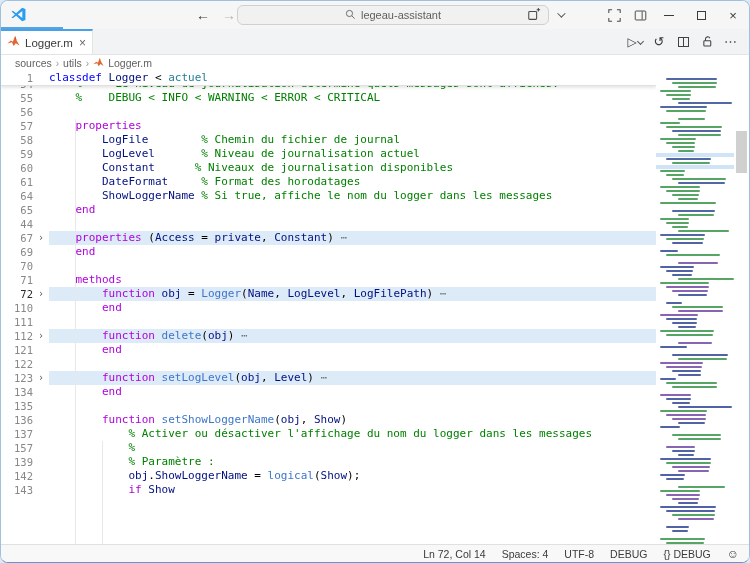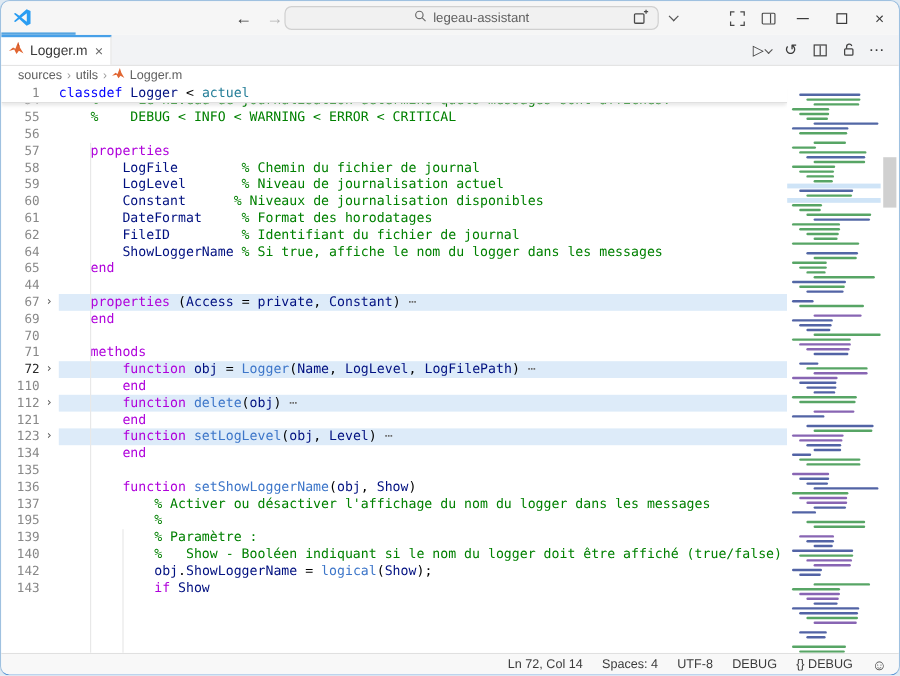--- a/index.html
+++ b/index.html
@@ -188,40 +188,40 @@
     <div class="code-area">
       <div class="lines" id="code-lines">
           <div class="line"><span class="gutter"><span class="num">54</span><span class="fold"></span></span><span class="code"><span class="tk-c">    %   - Le niveau de journalisation détermine quels messages sont affichés:</span></span></div>
           <div class="line"><span class="gutter"><span class="num">55</span><span class="fold"></span></span><span class="code"><span class="tk-c">    %    DEBUG &lt; INFO &lt; WARNING &lt; ERROR &lt; CRITICAL</span></span></div>
           <div class="line"><span class="gutter"><span class="num">56</span><span class="fold"></span></span><span class="code"></span></div>
           <div class="line"><span class="gutter"><span class="num">57</span><span class="fold"></span></span><span class="code"><span class="tk-o">    </span><span class="tk-k">properties</span></span></div>
           <div class="line"><span class="gutter"><span class="num">58</span><span class="fold"></span></span><span class="code"><span class="tk-i">        LogFile</span><span class="tk-o">        </span><span class="tk-c">% Chemin du fichier de journal</span></span></div>
           <div class="line"><span class="gutter"><span class="num">59</span><span class="fold"></span></span><span class="code"><span class="tk-i">        LogLevel</span><span class="tk-o">       </span><span class="tk-c">% Niveau de journalisation actuel</span></span></div>
           <div class="line"><span class="gutter"><span class="num">60</span><span class="fold"></span></span><span class="code"><span class="tk-i">        Constant</span><span class="tk-o">      </span><span class="tk-c">% Niveaux de journalisation disponibles</span></span></div>
           <div class="line"><span class="gutter"><span class="num">61</span><span class="fold"></span></span><span class="code"><span class="tk-i">        DateFormat</span><span class="tk-o">     </span><span class="tk-c">% Format des horodatages</span></span></div>
-          <div class="line"><span class="gutter"><span class="num">62</span><span class="fold"></span></span><span class="code"><span class="tk-i">        FileID</span><span class="tk-o">         </span><span class="tk-c">% Identifiant du fichier de journal</span></span></div>
           <div class="line"><span class="gutter"><span class="num">64</span><span class="fold"></span></span><span class="code"><span class="tk-i">        ShowLoggerName</span><span class="tk-o"> </span><span class="tk-c">% Si true, affiche le nom du logger dans les messages</span></span></div>
           <div class="line"><span class="gutter"><span class="num">65</span><span class="fold"></span></span><span class="code"><span class="tk-o">    </span><span class="tk-k">end</span></span></div>
           <div class="line"><span class="gutter"><span class="num">44</span><span class="fold"></span></span><span class="code"></span></div>
           <div class="line hl"><span class="gutter"><span class="num">67</span><span class="fold">›</span></span><span class="code"><span class="tk-o">    </span><span class="tk-k">properties</span><span class="tk-o"> (</span><span class="tk-i">Access</span><span class="tk-o"> = </span><span class="tk-i">private</span><span class="tk-o">, </span><span class="tk-i">Constant</span><span class="tk-o">)</span><span class="tk-d"> ⋯</span></span></div>
           <div class="line"><span class="gutter"><span class="num">69</span><span class="fold"></span></span><span class="code"><span class="tk-o">    </span><span class="tk-k">end</span></span></div>
           <div class="line"><span class="gutter"><span class="num">70</span><span class="fold"></span></span><span class="code"></span></div>
           <div class="line"><span class="gutter"><span class="num">71</span><span class="fold"></span></span><span class="code"><span class="tk-o">    </span><span class="tk-k">methods</span></span></div>
           <div class="line hl"><span class="gutter"><span class="num active">72</span><span class="fold">›</span></span><span class="code"><span class="tk-o">        </span><span class="tk-k">function</span><span class="tk-o"> </span><span class="tk-i">obj</span><span class="tk-o"> = </span><span class="tk-f">Logger</span><span class="tk-o">(</span><span class="tk-i">Name</span><span class="tk-o">, </span><span class="tk-i">LogLevel</span><span class="tk-o">, </span><span class="tk-i">LogFilePath</span><span class="tk-o">)</span><span class="tk-d"> ⋯</span></span></div>
           <div class="line"><span class="gutter"><span class="num">110</span><span class="fold"></span></span><span class="code"><span class="tk-o">        </span><span class="tk-k">end</span></span></div>
+          <div class="line"><span class="gutter"><span class="num">111</span><span class="fold"></span></span><span class="code"></span></div>
           <div class="line hl"><span class="gutter"><span class="num">112</span><span class="fold">›</span></span><span class="code"><span class="tk-o">        </span><span class="tk-k">function</span><span class="tk-o"> </span><span class="tk-f">delete</span><span class="tk-o">(</span><span class="tk-i">obj</span><span class="tk-o">)</span><span class="tk-d"> ⋯</span></span></div>
           <div class="line"><span class="gutter"><span class="num">121</span><span class="fold"></span></span><span class="code"><span class="tk-o">        </span><span class="tk-k">end</span></span></div>
+          <div class="line"><span class="gutter"><span class="num">122</span><span class="fold"></span></span><span class="code"></span></div>
           <div class="line hl"><span class="gutter"><span class="num">123</span><span class="fold">›</span></span><span class="code"><span class="tk-o">        </span><span class="tk-k">function</span><span class="tk-o"> </span><span class="tk-f">setLogLevel</span><span class="tk-o">(</span><span class="tk-i">obj</span><span class="tk-o">, </span><span class="tk-i">Level</span><span class="tk-o">)</span><span class="tk-d"> ⋯</span></span></div>
           <div class="line"><span class="gutter"><span class="num">134</span><span class="fold"></span></span><span class="code"><span class="tk-o">        </span><span class="tk-k">end</span></span></div>
           <div class="line"><span class="gutter"><span class="num">135</span><span class="fold"></span></span><span class="code"></span></div>
           <div class="line"><span class="gutter"><span class="num">136</span><span class="fold"></span></span><span class="code"><span class="tk-o">        </span><span class="tk-k">function</span><span class="tk-o"> </span><span class="tk-f">setShowLoggerName</span><span class="tk-o">(</span><span class="tk-i">obj</span><span class="tk-o">, </span><span class="tk-i">Show</span><span class="tk-o">)</span></span></div>
           <div class="line"><span class="gutter"><span class="num">137</span><span class="fold"></span></span><span class="code"><span class="tk-c">            % Activer ou désactiver l'affichage du nom du logger dans les messages</span></span></div>
-          <div class="line"><span class="gutter"><span class="num">195</span><span class="fold"></span></span><span class="code"><span class="tk-c">            %</span></span></div>
+          <div class="line"><span class="gutter"><span class="num">157</span><span class="fold"></span></span><span class="code"><span class="tk-c">            %</span></span></div>
           <div class="line"><span class="gutter"><span class="num">139</span><span class="fold"></span></span><span class="code"><span class="tk-c">            % Paramètre :</span></span></div>
-          <div class="line"><span class="gutter"><span class="num">140</span><span class="fold"></span></span><span class="code"><span class="tk-c">            %   Show - Booléen indiquant si le nom du logger doit être affiché (true/false)</span></span></div>
           <div class="line"><span class="gutter"><span class="num">142</span><span class="fold"></span></span><span class="code"><span class="tk-o">            </span><span class="tk-i">obj</span><span class="tk-o">.</span><span class="tk-i">ShowLoggerName</span><span class="tk-o"> = </span><span class="tk-f">logical</span><span class="tk-o">(</span><span class="tk-i">Show</span><span class="tk-o">);</span></span></div>
           <div class="line"><span class="gutter"><span class="num">143</span><span class="fold"></span></span><span class="code"><span class="tk-o">            </span><span class="tk-k">if</span><span class="tk-o"> </span><span class="tk-i">Show</span></span></div>
         </div>
       <div class="guide" style="left:74px; top:48px; height:434px;"></div>
       <div class="guide" style="left:101px; top:370px; height:112px;"></div>
       <div class="sticky">
         <div class="line"><span class="gutter"><span class="num">1</span><span class="fold"></span></span><span class="code"><span class="tk-b">classdef</span><span class="tk-o"> </span><span class="tk-i">Logger</span><span class="tk-o"> &lt; </span><span class="tk-t">actuel</span></span></div>
       </div>
     </div>
     <div class="minimap" id="minimap">

